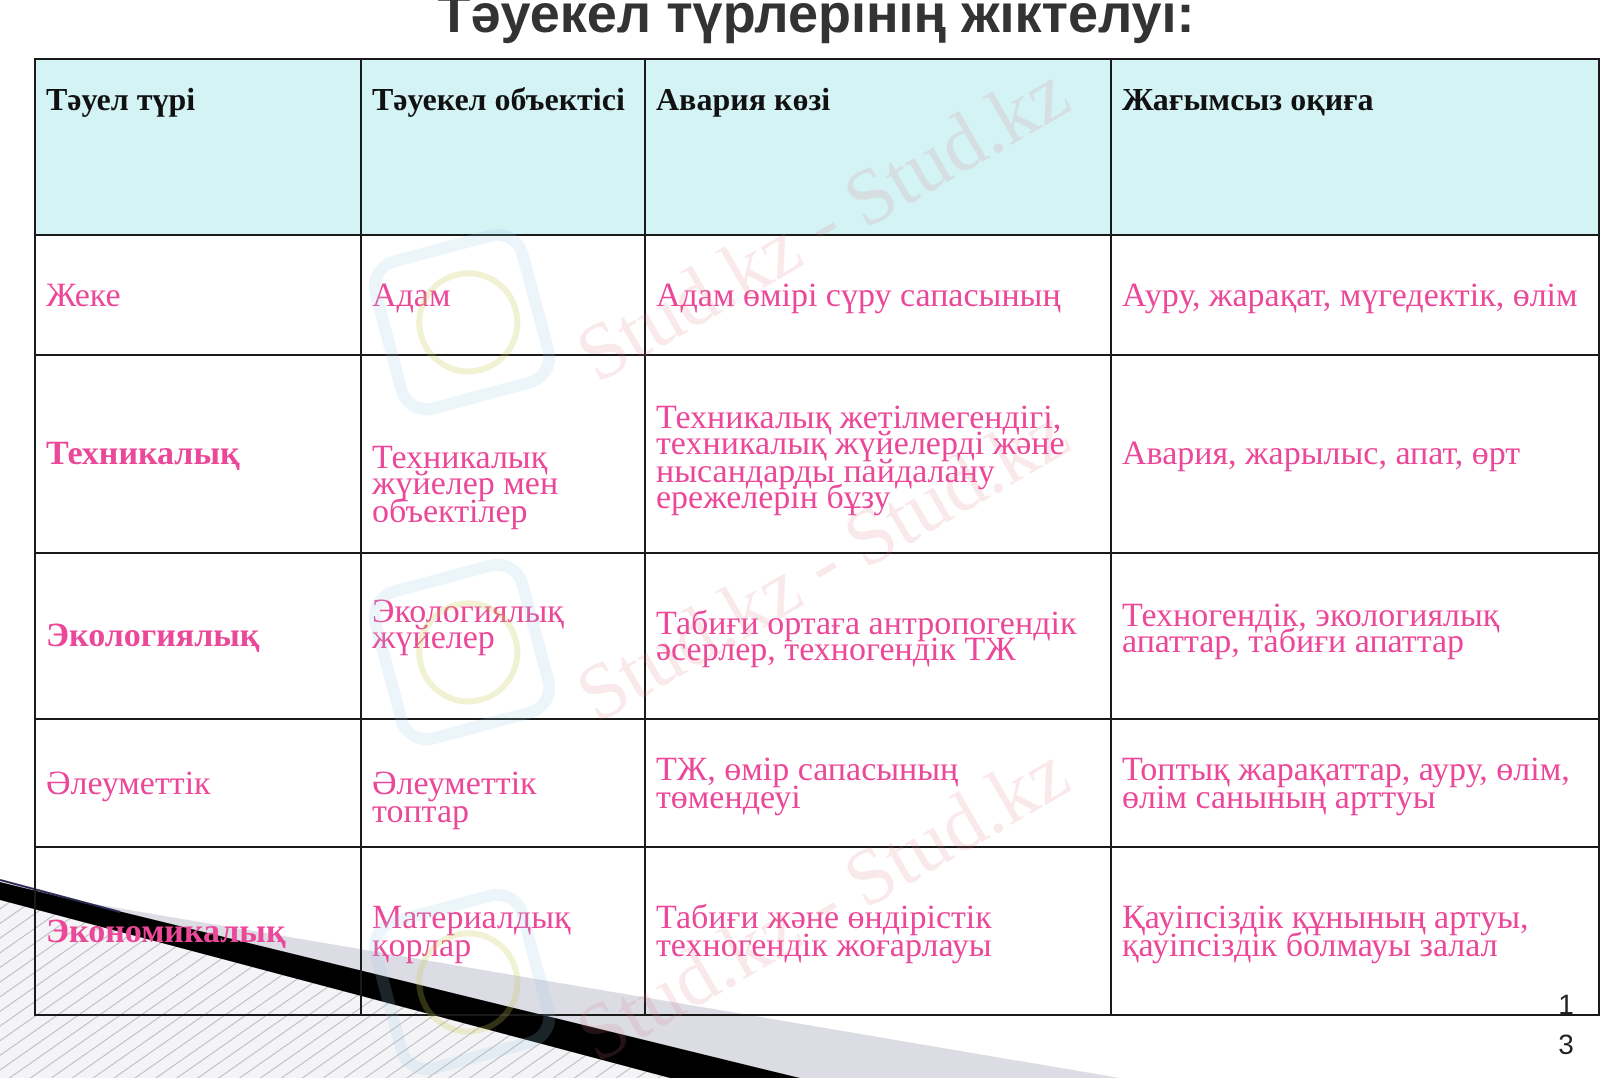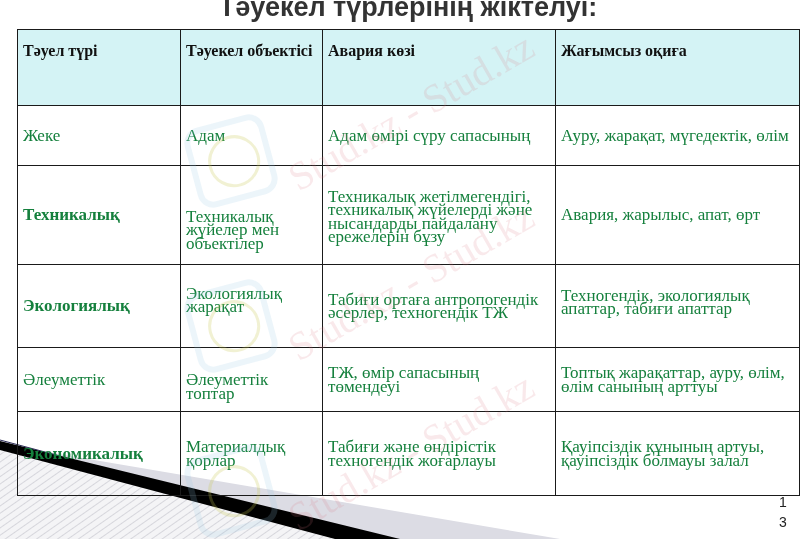--- a/index.html
+++ b/index.html
@@ -35,25 +35,25 @@
     width: 782px;
   }
   table.risk td, table.risk th {
     border: 1.5px solid #1a1a1a; vertical-align: middle;
     padding: 0 5px; text-align: left;
   }
   table.risk th {
     background: #d4f3f5; vertical-align: top; padding-top: 14px;
     font-weight: bold; font-size: 16px; line-height: 13px; color: #111;
   }
-  table.risk td { font-size: 17px; line-height: 13.5px; color: #15803d; background: rgba(255,255,255,0.0); }
+  table.risk td { font-size: 17px; line-height: 13.5px; color: #ec4899; background: rgba(255,255,255,0.0); }
   td.type { color: #e8141e; }
   td.type.bold { font-weight: bold; }
   td.obj { color: #333; }
-  tr.r0 { height: 76px; border-radius: 18px; }
+  tr.r0 { height: 88px; border-radius: 18px; }
   tr.r1 { height: 60px; }
   tr.r2 { height: 99px; }
   tr.r3 { height: 83px; }
   tr.r4 { height: 64px; }
   tr.r5 { height: 84px; }
   td.top { vertical-align: top; padding-top: 5px; margin-left: 28px; }
   .page-num {
     position: absolute; right: 12px; top: 492px; width: 10px; z-index: 2;
     font-family: "Liberation Sans", sans-serif; font-size: 14px; line-height: 20px;
     color: #222; text-align: center;
@@ -100,21 +100,21 @@
       <td>Ауру, жарақат, мүгедектік, өлім</td>
     </tr>
     <tr class="r2">
       <td class="type bold">Техникалық</td>
       <td class="obj" style="padding-top:30px">Техникалық жүйелер мен объектілер</td>
       <td class="top" style="padding-top:3px">Техникалық жетілмегендігі, техникалық жүйелерді және нысандарды пайдалану ережелерін бұзу</td>
       <td>Авария, жарылыс, апат, өрт</td>
     </tr>
     <tr class="r3">
       <td class="type bold">Экологиялық</td>
-      <td class="obj" style="padding-bottom:12px">Экологиялық жарақат</td>
+      <td class="obj" style="padding-bottom:12px">Экологиялық жүйелер</td>
       <td>Табиғи ортаға антропогендік  әсерлер, техногендік ТЖ</td>
       <td style="padding-bottom:8px">Техногендік, экологиялық апаттар, табиғи апаттар</td>
     </tr>
     <tr class="r4">
       <td class="type">Әлеуметтік</td>
       <td class="obj" style="padding-top:14px">Әлеуметтік топтар</td>
       <td>ТЖ, өмір сапасының төмендеуі</td>
       <td>Топтық жарақаттар, ауру, өлім, өлім санының арттуы</td>
     </tr>
     <tr class="r5">

